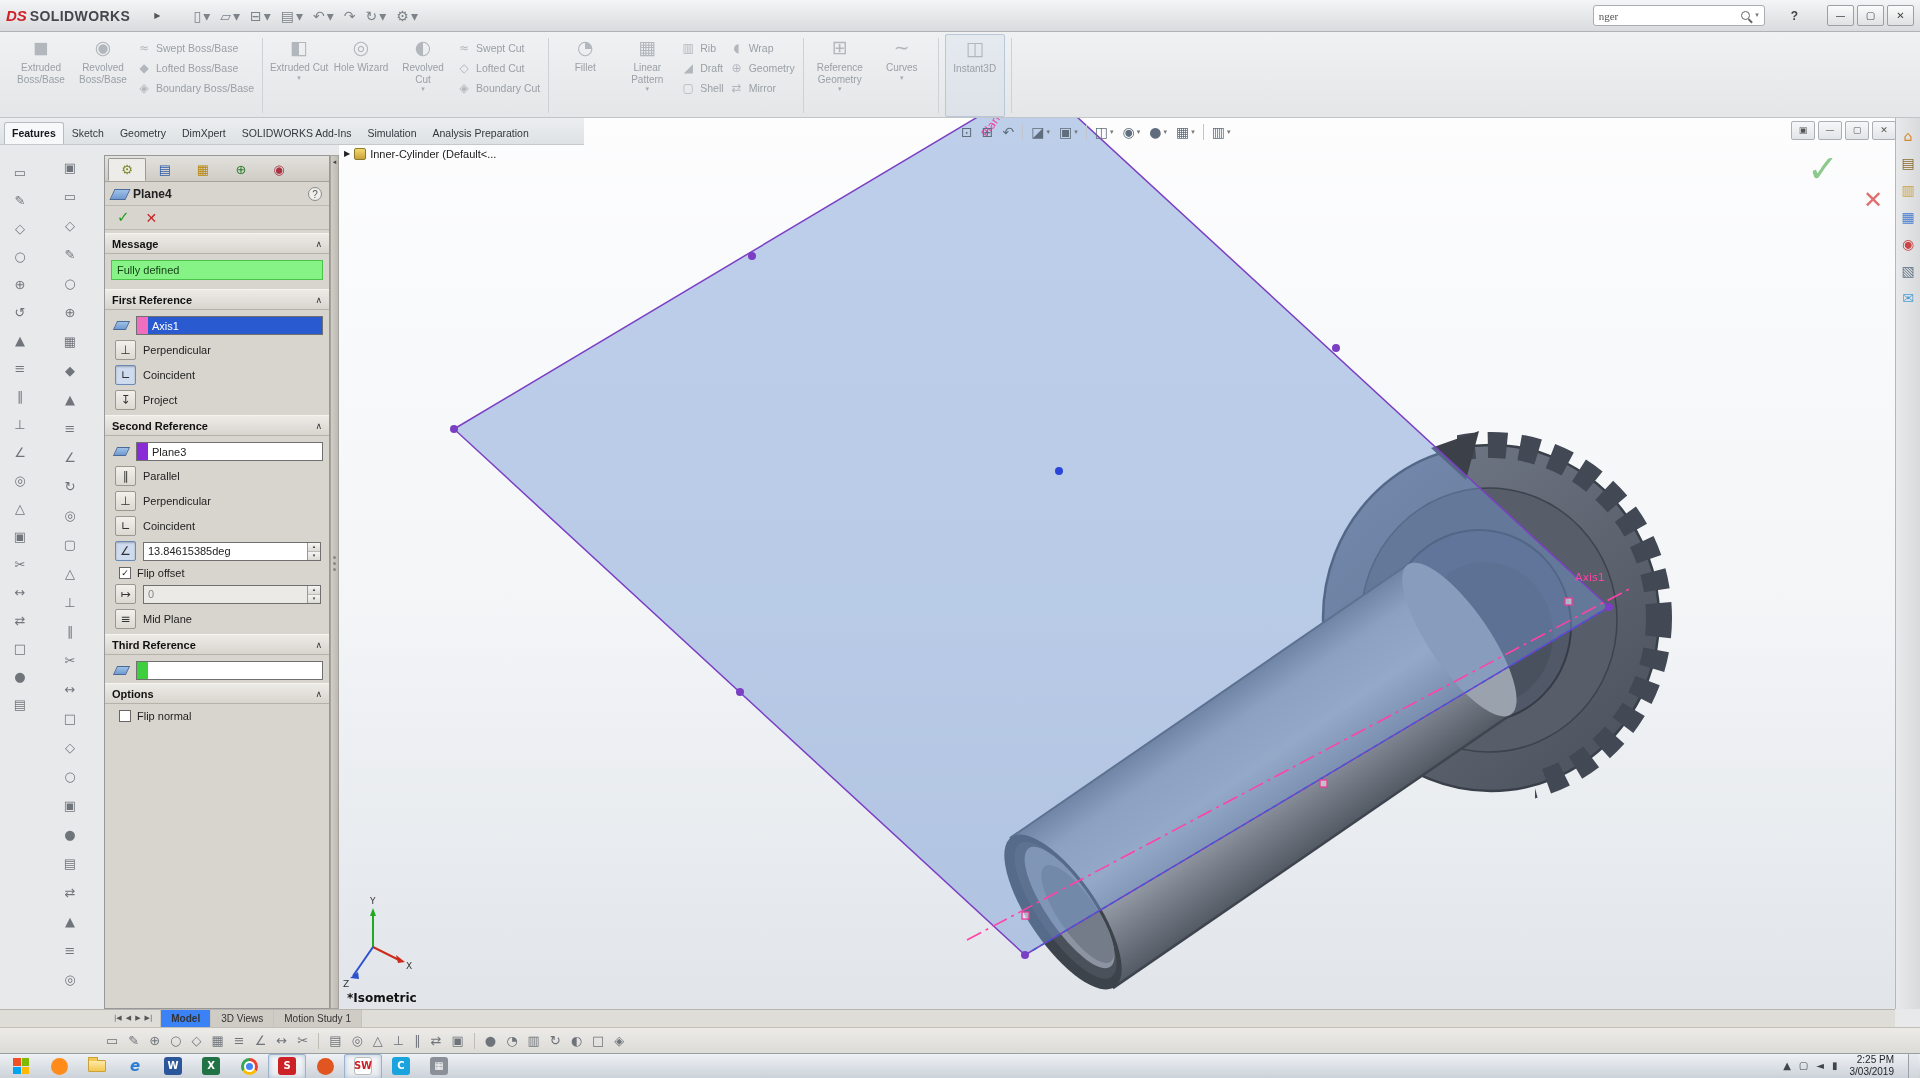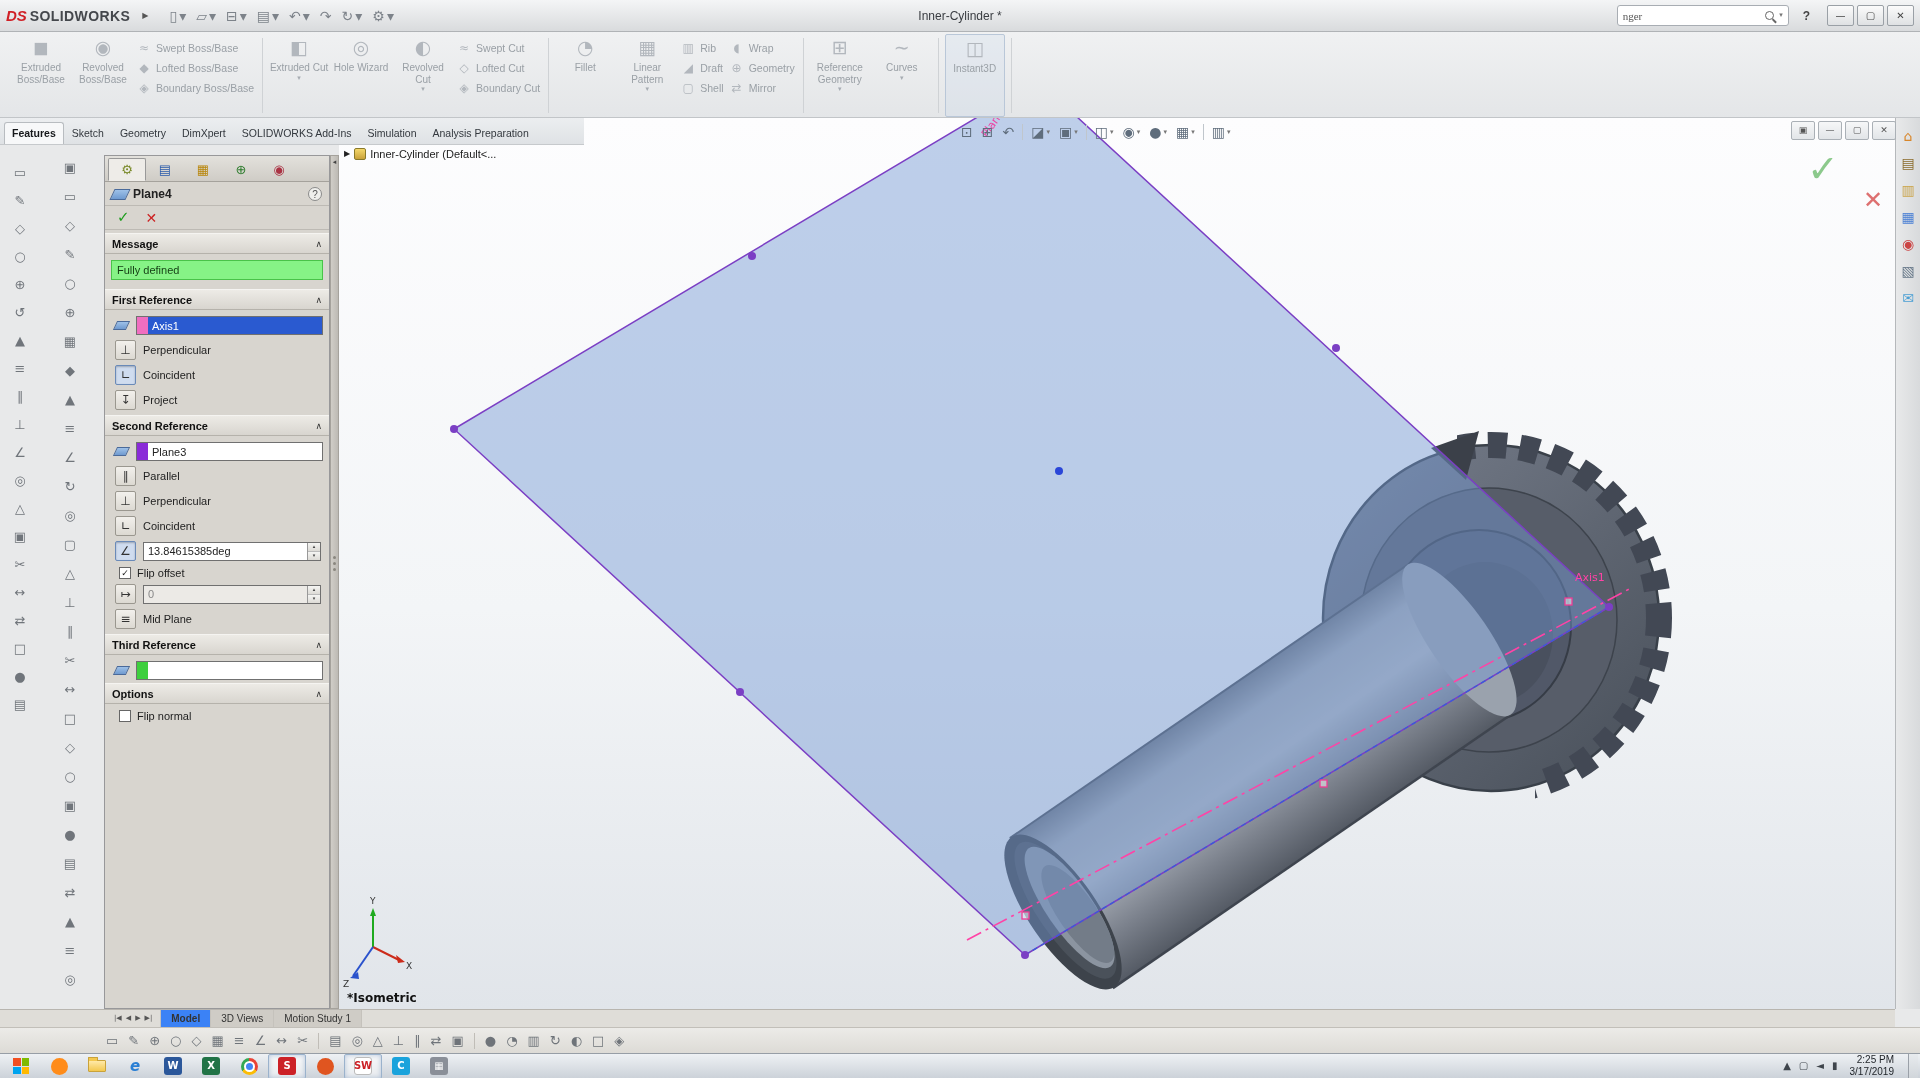--- a/index.html
+++ b/index.html
@@ -3,21 +3,21 @@
 <meta charset="utf-8">
 <style>
   *{margin:0;padding:0;box-sizing:border-box}
   html,body{width:1920px;height:1078px;overflow:hidden}
   body{position:relative;font-family:"Liberation Sans",sans-serif;font-size:11px;background:#e8e9ea;color:#222}
   .abs{position:absolute}
   .g{font-family:"DejaVu Sans",sans-serif;line-height:1}
   .mini{font-size:7px;color:#777}
 
   
-  #titlebar{left:0;top:0;width:1920px;height:32px;display:flex;align-items:center;padding:0 6px;gap:8px;
+  #titlebar{left:0;top:0;width:1920px;height:32px;display:flex;align-items:center;padding:0 6px;gap:20px;
     background:linear-gradient(#f4f5f6,#d9dbdd);border-bottom:1px solid #b0b3b6;z-index:10}
   .logo{display:flex;align-items:baseline;gap:3px;margin-right:2px}
   .logo-ds{color:#d02026;font-weight:bold;font-style:italic;font-size:15px}
   .logo-sw{font-size:14px;font-weight:bold;color:#44474c;letter-spacing:.4px}
   .logo-arrow{font-size:8px;color:#555;margin:0 8px 0 2px}
   .qbtn{height:24px;display:flex;align-items:center;padding:0 5px;gap:2px;color:#6b7076;border-radius:2px}
   .qbtn .g{font-size:14px;color:#7d838a}
   #wintitle{position:absolute;left:0;right:0;text-align:center;font-size:12px;color:#3a3d42;pointer-events:none}
   #searchbox{margin-left:auto;display:flex;align-items:center;background:#fff;border:1px solid #a8adb3;border-radius:3px;height:21px;width:172px;padding:0 5px;gap:5px}
   #searchinput{border:0;outline:0;flex:1;font-size:11px;color:#555;font-family:Liberation Serif, serif;background:transparent;min-width:0}
@@ -176,21 +176,20 @@
       </div>
       <div class="qbtn">
         <span class="g">↻</span>
         <span class="mini g">▾</span>
       </div>
       <div class="qbtn">
         <span class="g">⚙</span>
         <span class="mini g">▾</span>
       </div>
     </div>
-  <div id="wintitle">Inner-Cylinder *</div>
   <div id="searchbox">
     <input id="searchinput" value="nger" style="">
     <span class="magicon"></span>
     <span class="mini g">▾</span>
   </div>
   <span class="hbtn2">?</span>
   <div id="winbtns" style="display:flex">
       <div class="winbtn">
         <span class="g">—</span>
       </div>
@@ -896,17 +895,17 @@
     </div>
   <div class="tray">
     <span id="trayicons" style="display:flex;gap:8px;align-items:center">
         <span class="g trayic">▲</span>
         <span class="g trayic">▢</span>
         <span class="g trayic">◄</span>
         <span class="g trayic">▮</span>
       </span>
     <div class="clock">
       <div>2:25 PM</div>
-      <div>3/17/2019</div>
+      <div>3/03/2019</div>
     </div>
     <div class="showdesk"></div>
   </div>
 </div>
 
 </body></html>

